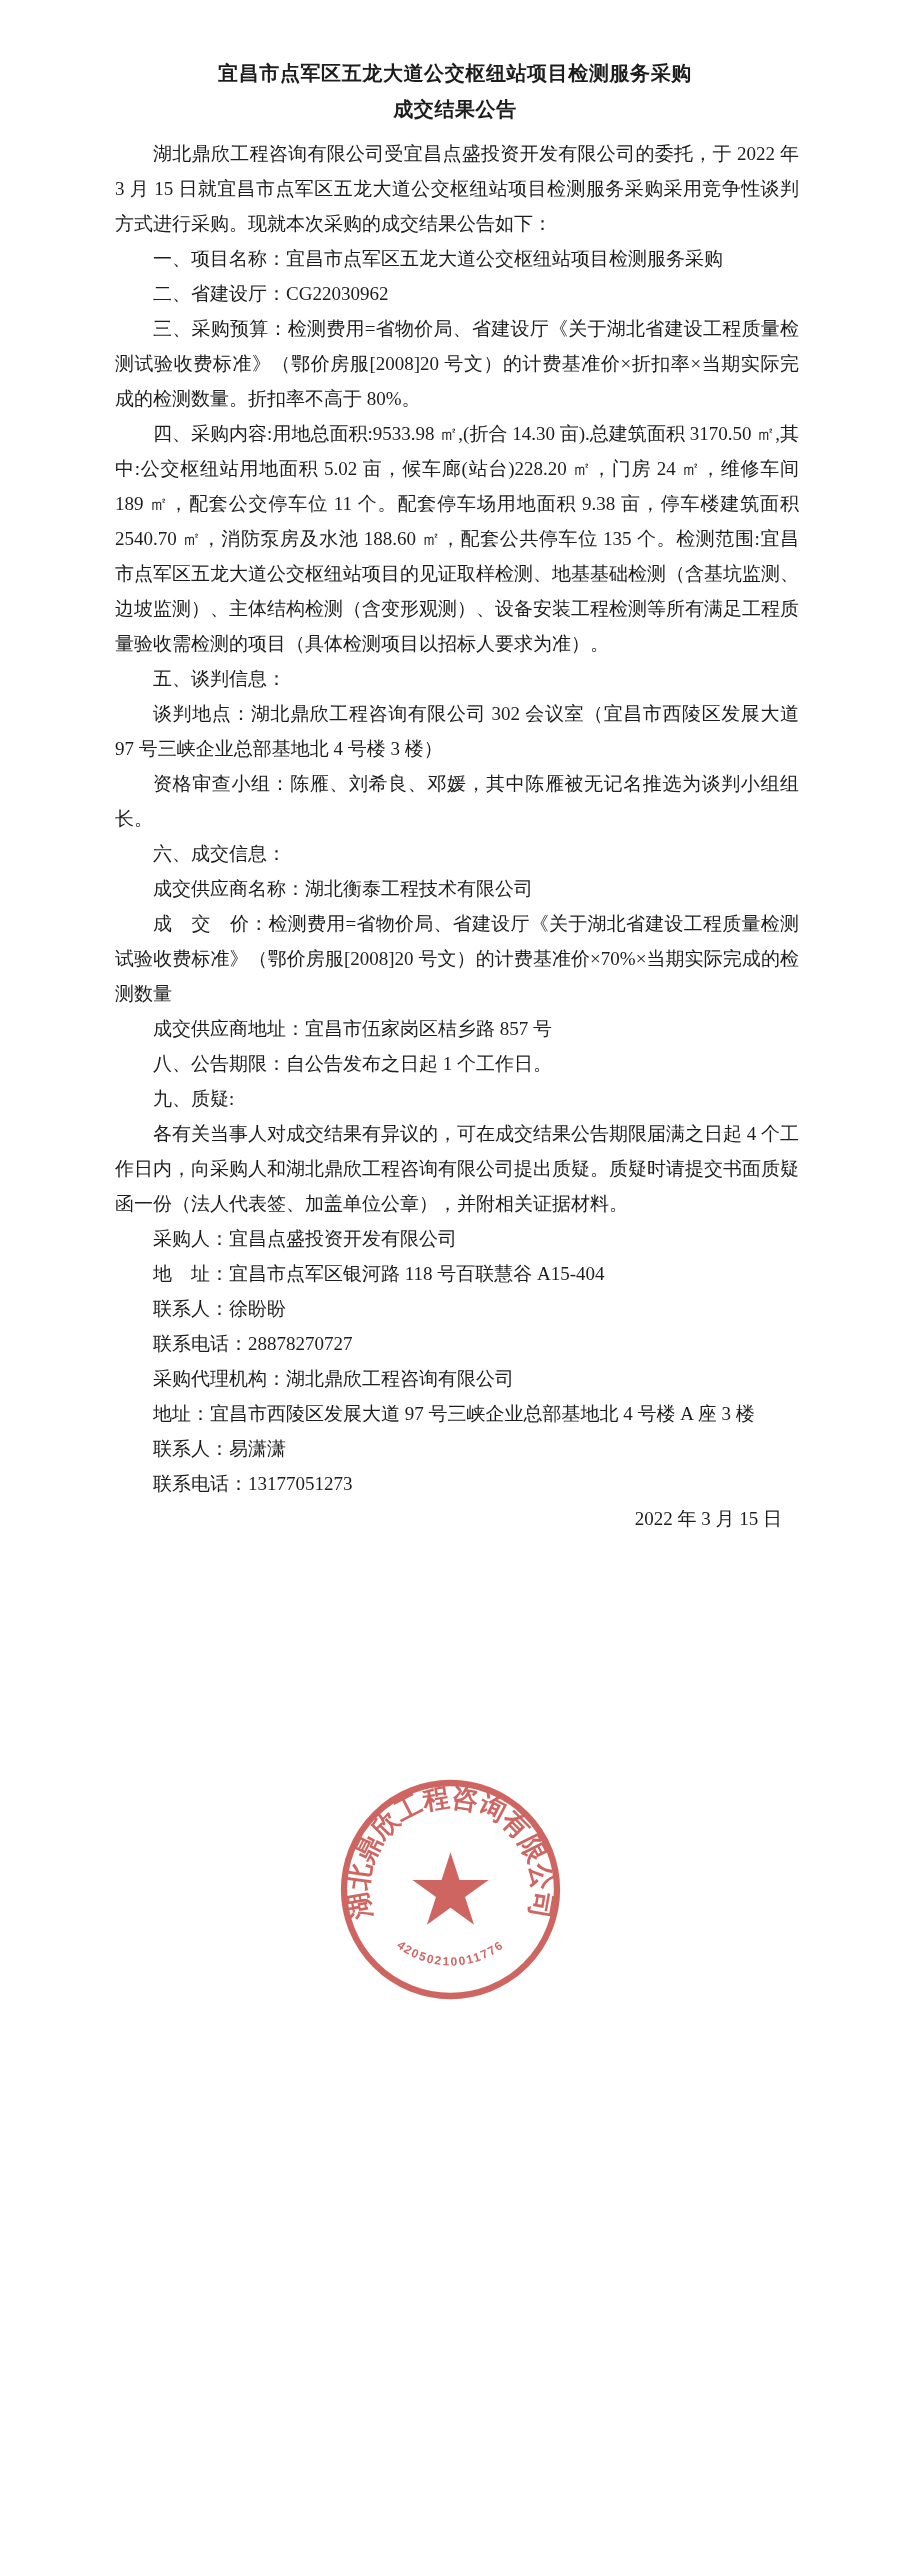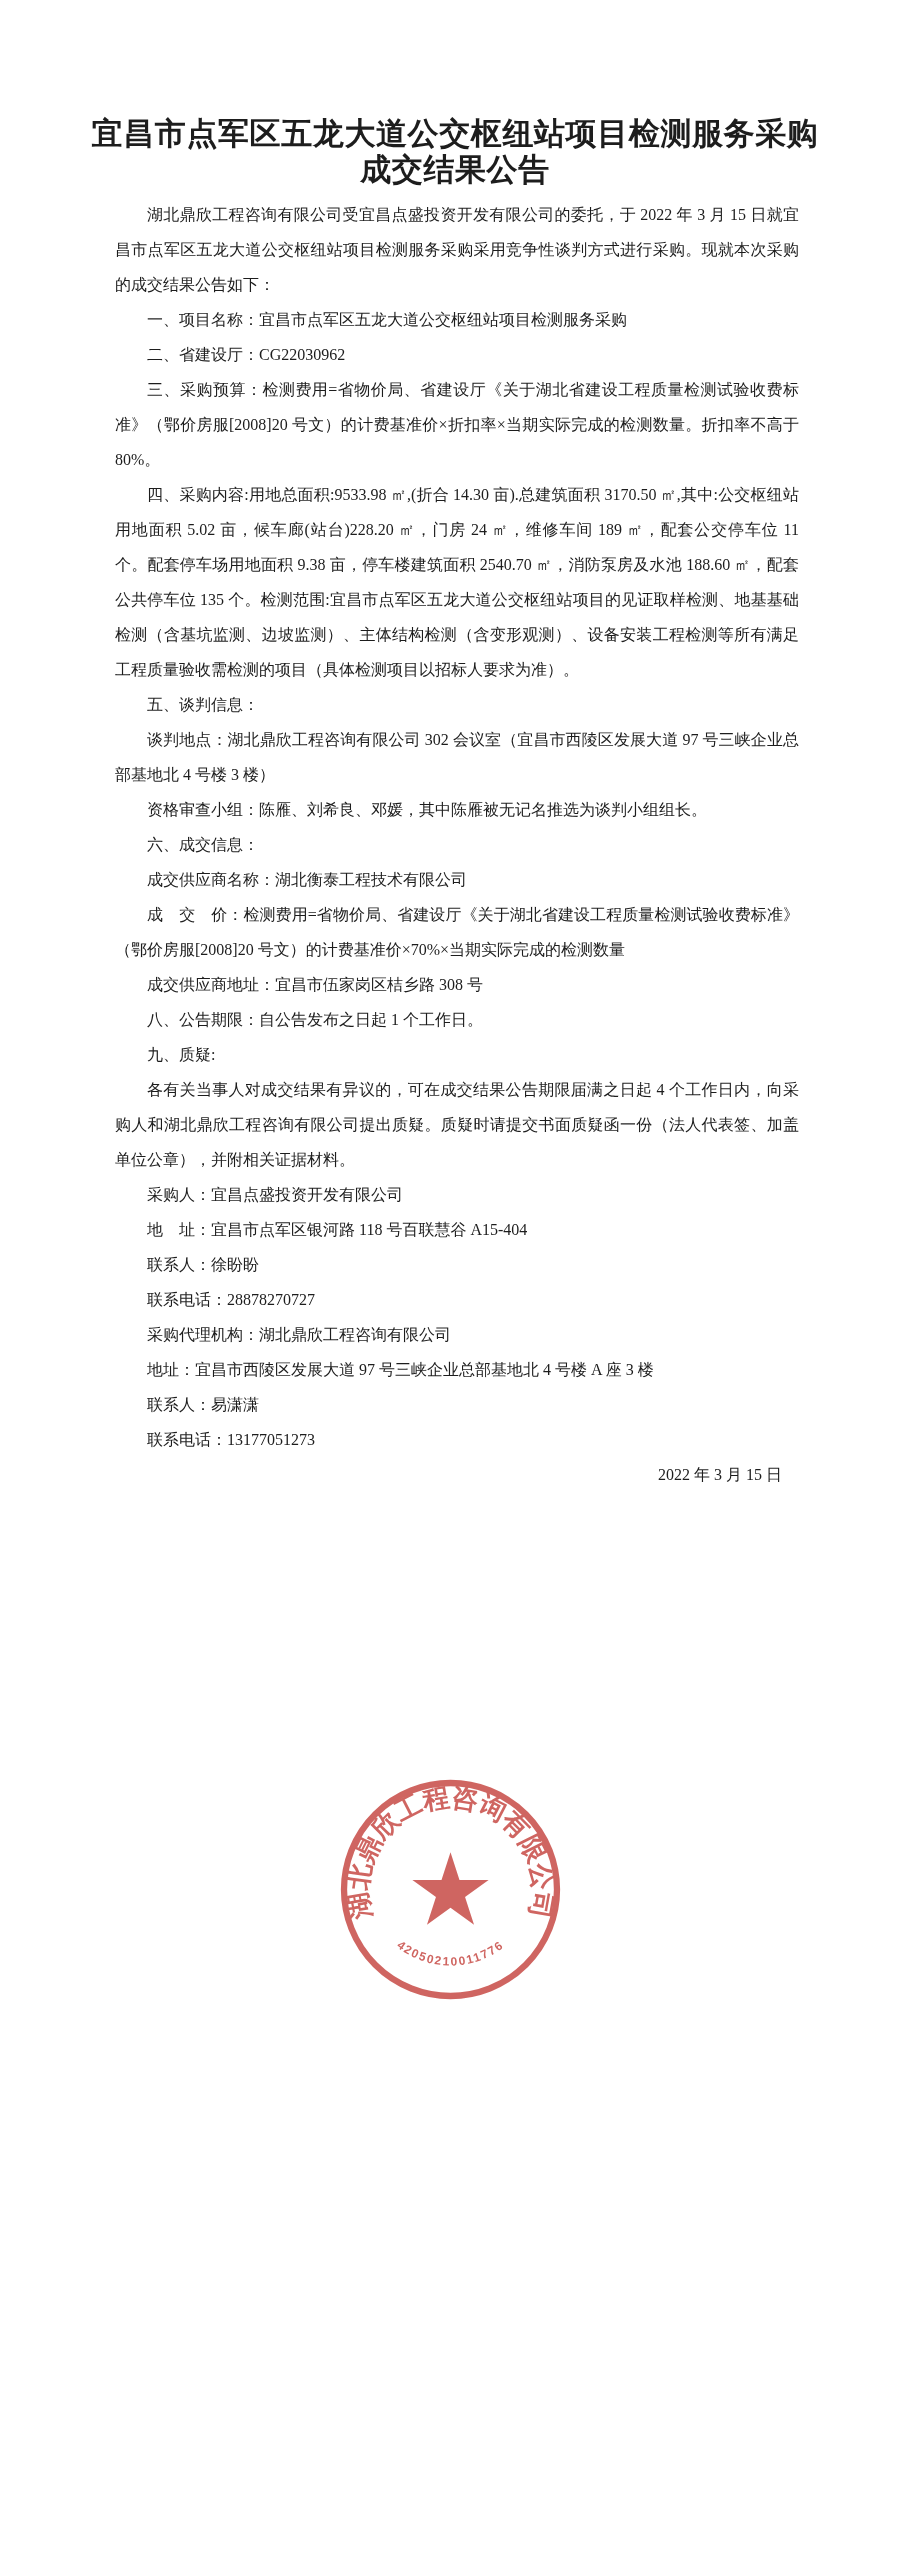--- a/index.html
+++ b/index.html
@@ -6,32 +6,32 @@
   .page{
     position:relative;
     width:910px;
     height:2576px;
     background:#ffffff;
     color:#1d1d1d;
     font-family:"Liberation Serif","DejaVu Serif",serif;
     overflow:hidden;
   }
   .titles{
-    padding-top:116px;
+    padding-top:55px;
     text-align:center;
     font-weight:bold;
-    font-size:31px;
+    font-size:20px;
     line-height:36px;
     letter-spacing:0.6px;
   }
   .doc-body{
     width:684px;
     margin-left:115px;
     margin-top:9.2px;
-    font-size:16px;
+    font-size:19px;
     line-height:35px;
     text-align:justify;
   }
   .para{margin:0;text-indent:2em;}
   .gap-before{margin-top:269px;}
   .date-line{margin:0;text-align:right;padding-right:17px;text-indent:0;}
   .stamp{
     position:absolute;
     left:336px;
     top:1775px;
@@ -68,21 +68,21 @@
     <p class="para">一、项目名称：宜昌市点军区五龙大道公交枢纽站项目检测服务采购</p>
     <p class="para">二、省建设厅：CG22030962</p>
     <p class="para">三、采购预算：检测费用=省物价局、省建设厅《关于湖北省建设工程质量检测试验收费标准》（鄂价房服[2008]20 号文）的计费基准价×折扣率×当期实际完成的检测数量。折扣率不高于 80%。</p>
     <p class="para">四、采购内容:用地总面积:9533.98 ㎡,(折合 14.30 亩).总建筑面积 3170.50 ㎡,其中:公交枢纽站用地面积 5.02 亩，候车廊(站台)228.20 ㎡，门房 24 ㎡，维修车间 189 ㎡，配套公交停车位 11 个。配套停车场用地面积 9.38 亩，停车楼建筑面积 2540.70 ㎡，消防泵房及水池 188.60 ㎡，配套公共停车位 135 个。检测范围:宜昌市点军区五龙大道公交枢纽站项目的见证取样检测、地基基础检测（含基坑监测、边坡监测）、主体结构检测（含变形观测）、设备安装工程检测等所有满足工程质量验收需检测的项目（具体检测项目以招标人要求为准）。</p>
     <p class="para">五、谈判信息：</p>
     <p class="para">谈判地点：湖北鼎欣工程咨询有限公司 302 会议室（宜昌市西陵区发展大道 97 号三峡企业总部基地北 4 号楼 3 楼）</p>
     <p class="para">资格审查小组：陈雁、刘希良、邓媛，其中陈雁被无记名推选为谈判小组组长。</p>
     <p class="para">六、成交信息：</p>
     <p class="para">成交供应商名称：湖北衡泰工程技术有限公司</p>
     <p class="para">成　交　价：检测费用=省物价局、省建设厅《关于湖北省建设工程质量检测试验收费标准》（鄂价房服[2008]20 号文）的计费基准价×70%×当期实际完成的检测数量</p>
-    <p class="para">成交供应商地址：宜昌市伍家岗区桔乡路 308 号</p>
+    <p class="para">成交供应商地址：宜昌市伍家岗区桔乡路 857 号</p>
     <p class="para">八、公告期限：自公告发布之日起 1 个工作日。</p>
     <p class="para">九、质疑:</p>
     <p class="para">各有关当事人对成交结果有异议的，可在成交结果公告期限届满之日起 4 个工作日内，向采购人和湖北鼎欣工程咨询有限公司提出质疑。质疑时请提交书面质疑函一份（法人代表签、加盖单位公章），并附相关证据材料。</p>
     <p class="para">采购人：宜昌点盛投资开发有限公司</p>
     <p class="para">地　址：宜昌市点军区银河路 118 号百联慧谷 A15-404</p>
     <p class="para">联系人：徐盼盼</p>
     <p class="para">联系电话：28878270727</p>
     <p class="para">采购代理机构：湖北鼎欣工程咨询有限公司</p>
     <p class="para">地址：宜昌市西陵区发展大道 97 号三峡企业总部基地北 4 号楼 A 座 3 楼</p>
     <p class="para">联系人：易潇潇</p>

